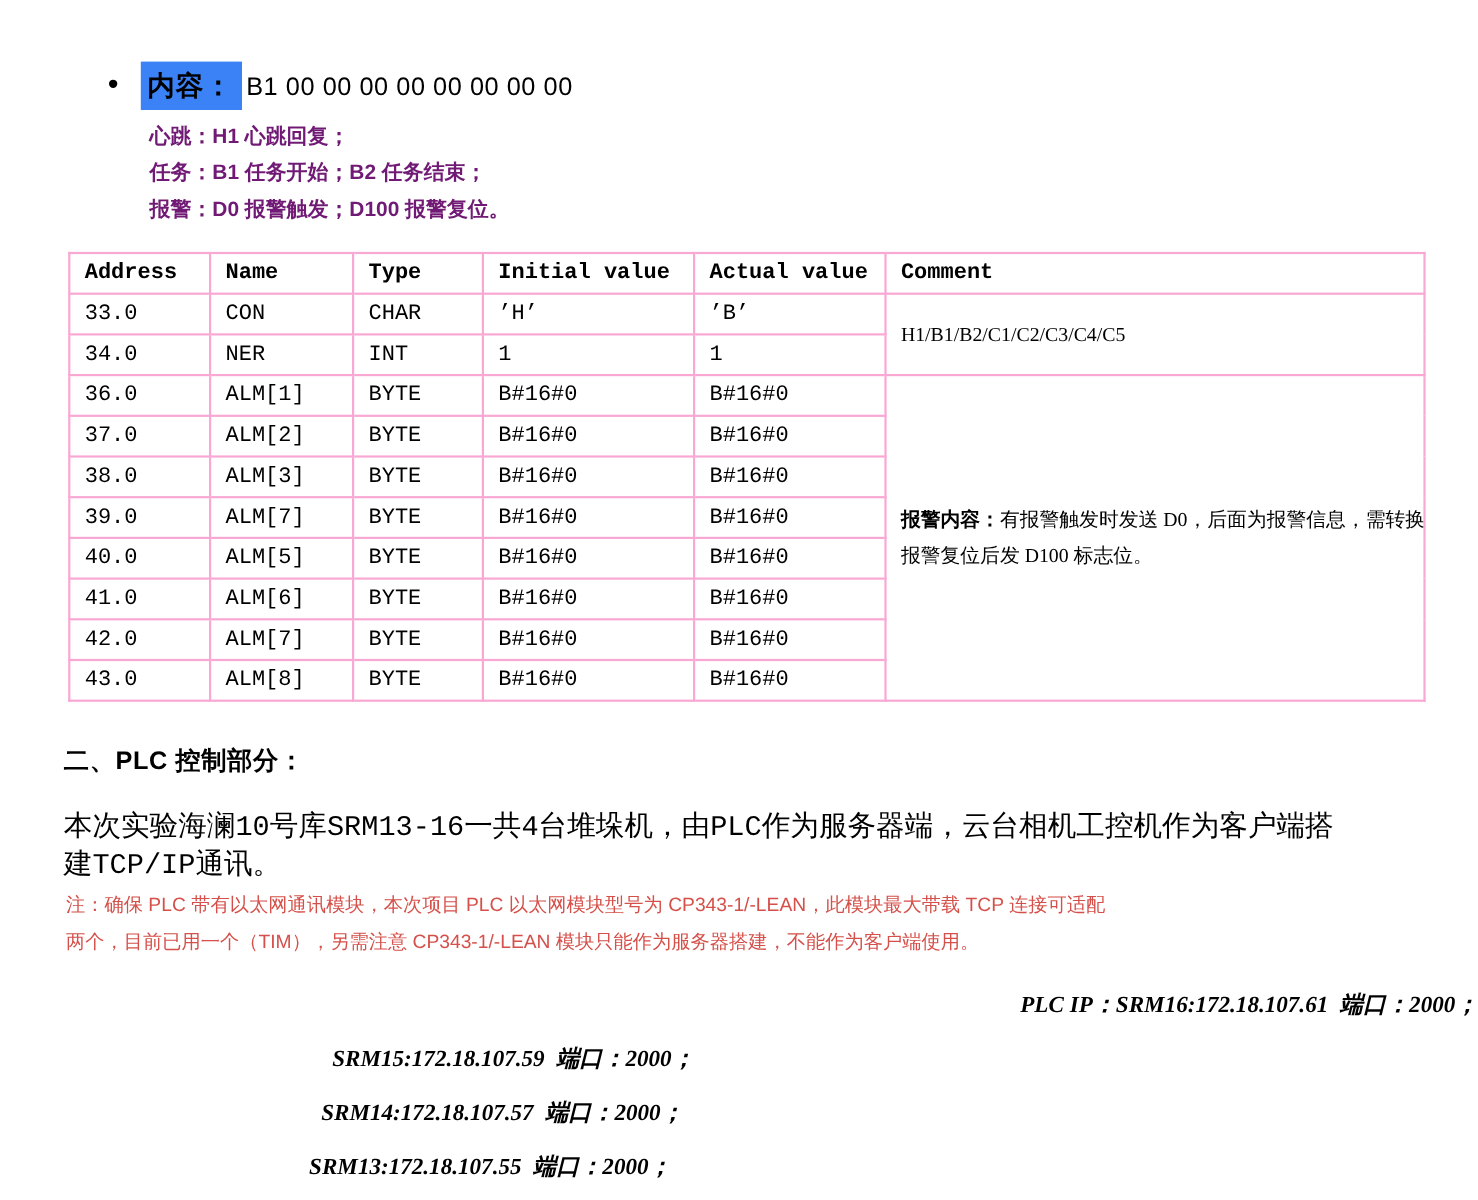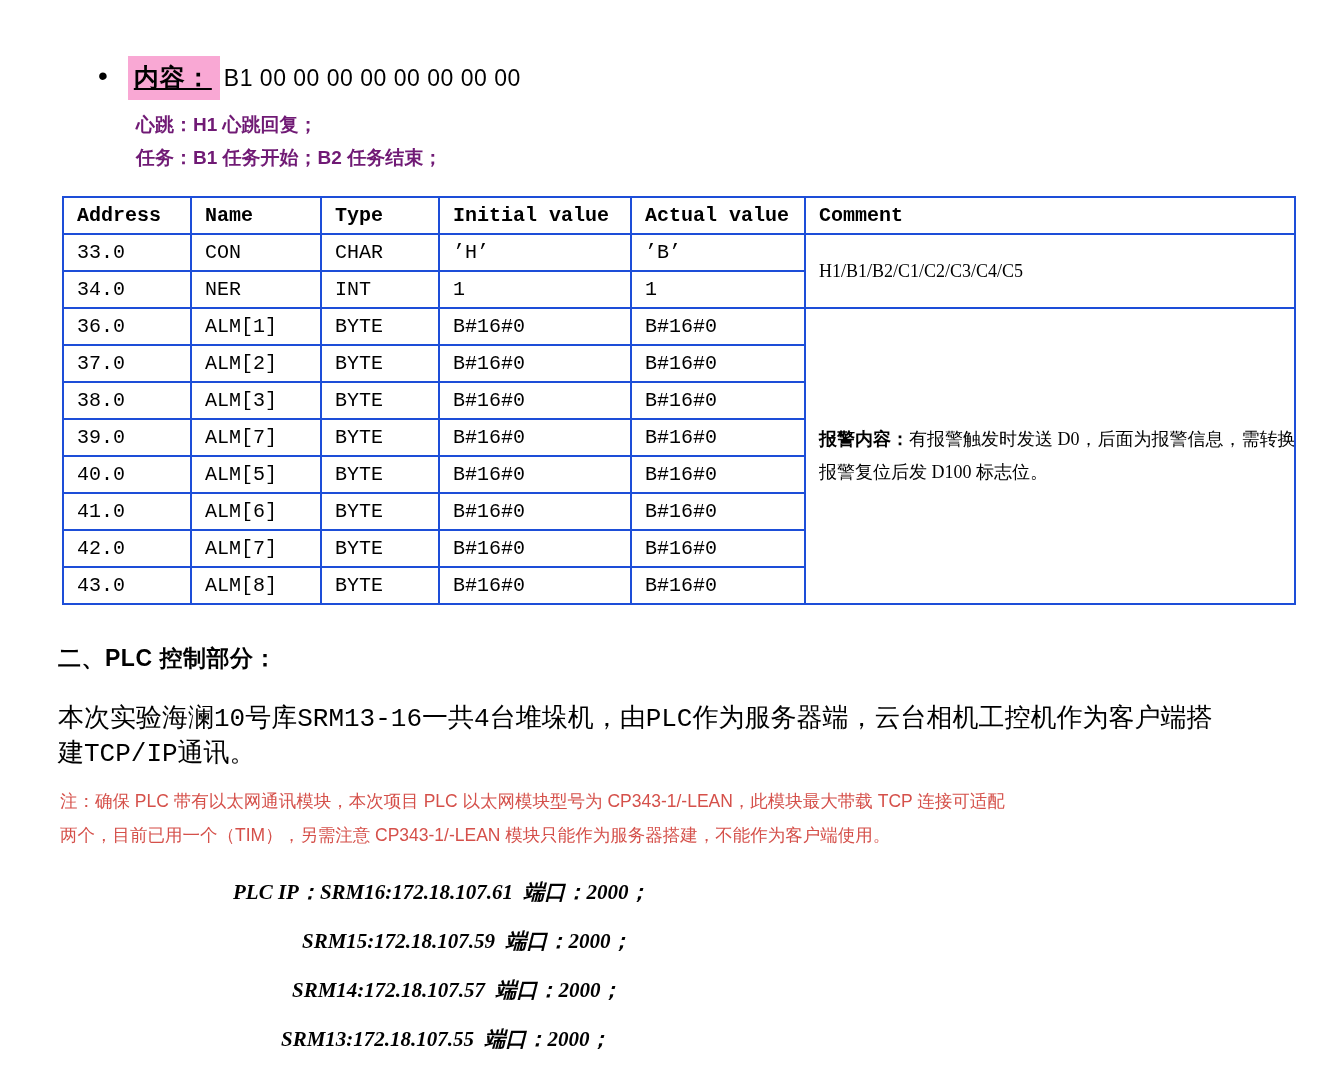--- a/index.html
+++ b/index.html
@@ -7,39 +7,39 @@
     width:1344px;height:1091px;overflow:hidden;
     font-family:"Liberation Sans",sans-serif;color:#000;
     position:relative;
   }
   .doc{padding-top:56px;}
 
   
   .bullet-line{display:flex;align-items:center;margin-left:98px;height:44px;}
   .bullet-dot{font-size:28px;line-height:1;margin-right:20px;transform:translateY(-2px);}
   .hl-label{
-    background:#f9a8d4;color:#000;font-weight:bold;
-    font-size:25px;padding:5px 8px 6px 6px;letter-spacing:1px;text-decoration:underline;
+    background:#3b82f6;color:#000;font-weight:bold;
+    font-size:25px;padding:5px 8px 6px 6px;letter-spacing:1px;
   }
   .bullet-value{font-weight:normal;font-size:23px;margin-left:4px;letter-spacing:0.5px;}
 
   
   .red-lines{margin:8px 0 0 136px;}
   .red-lines div{
     color:#701a75;font-weight:bold;font-size:19px;line-height:33px;white-space:nowrap;
   }
 
   
   table.sig{
     border-collapse:collapse;margin:22px 0 0 62px;
     table-layout:fixed;width:1232px;
     font-family:"Liberation Mono",monospace;font-size:20px;
   }
   table.sig th,table.sig td{
-    border:2px solid #1d4ed8;padding:0 0 0 13px;height:35px;
+    border:2px solid #f9a8d4;padding:0 0 0 13px;height:35px;
     text-align:left;vertical-align:middle;font-weight:normal;
     overflow:hidden;white-space:nowrap;
   }
   table.sig th{font-weight:bold;}
   td.comment-cell{
     font-family:"Liberation Serif","DejaVu Serif",serif;
     font-size:18px;white-space:normal;line-height:33px;padding-right:8px;
   }
   td.comment-cell .cmt-bold{font-weight:bold;}
 
@@ -50,49 +50,50 @@
 
   
   .body-paragraph{
     margin:28px 0 0 58px;
     font-family:Liberation Mono, monospace;
     font-size:26px;line-height:35px;
   }
 
   
   .red-note{
-    margin:12px 0 0 60px;color:#d5504a;font-size:17.5px;line-height:34px;
+    margin:0 0 0 60px;color:#d5504a;font-size:17.5px;line-height:34px;
   }
 
   
   .ip-list{margin-top:16px;}
   .ip-line{
     font-family:"Liberation Serif","DejaVu Serif",serif;
     font-style:italic;font-weight:bold;font-size:21px;line-height:49px;
     white-space:pre;
   }
-  .ip-line:nth-child(1){margin-left:233px;}
+  .ip-line:nth-child(1){text-align:right;}
   .ip-line:nth-child(2){margin-left:302px;}
   .ip-line:nth-child(3){margin-left:292px;}
   .ip-line:nth-child(4){margin-left:281px;}
 </style>
 </head>
 <body>
 
 <div class="doc">
 
   <div class="bullet-line">
     <span class="bullet-dot">•</span>
     <span class="hl-label">内容：</span>
     <span class="bullet-value">B1 00 00 00 00 00 00 00 00</span>
   </div>
 
   <div class="red-lines">
     <div>心跳：H1 心跳回复；</div>
     <div>任务：B1 任务开始；B2 任务结束；</div>
+    <div>报警：D0 报警触发；D100 报警复位。</div>
   </div>
 
   <table class="sig">
     <colgroup>
       <col style="width:128px">
         <col style="width:130px">
         <col style="width:118px">
       <col style="width:192px">
         <col style="width:174px">
         <col style="width:490px">

